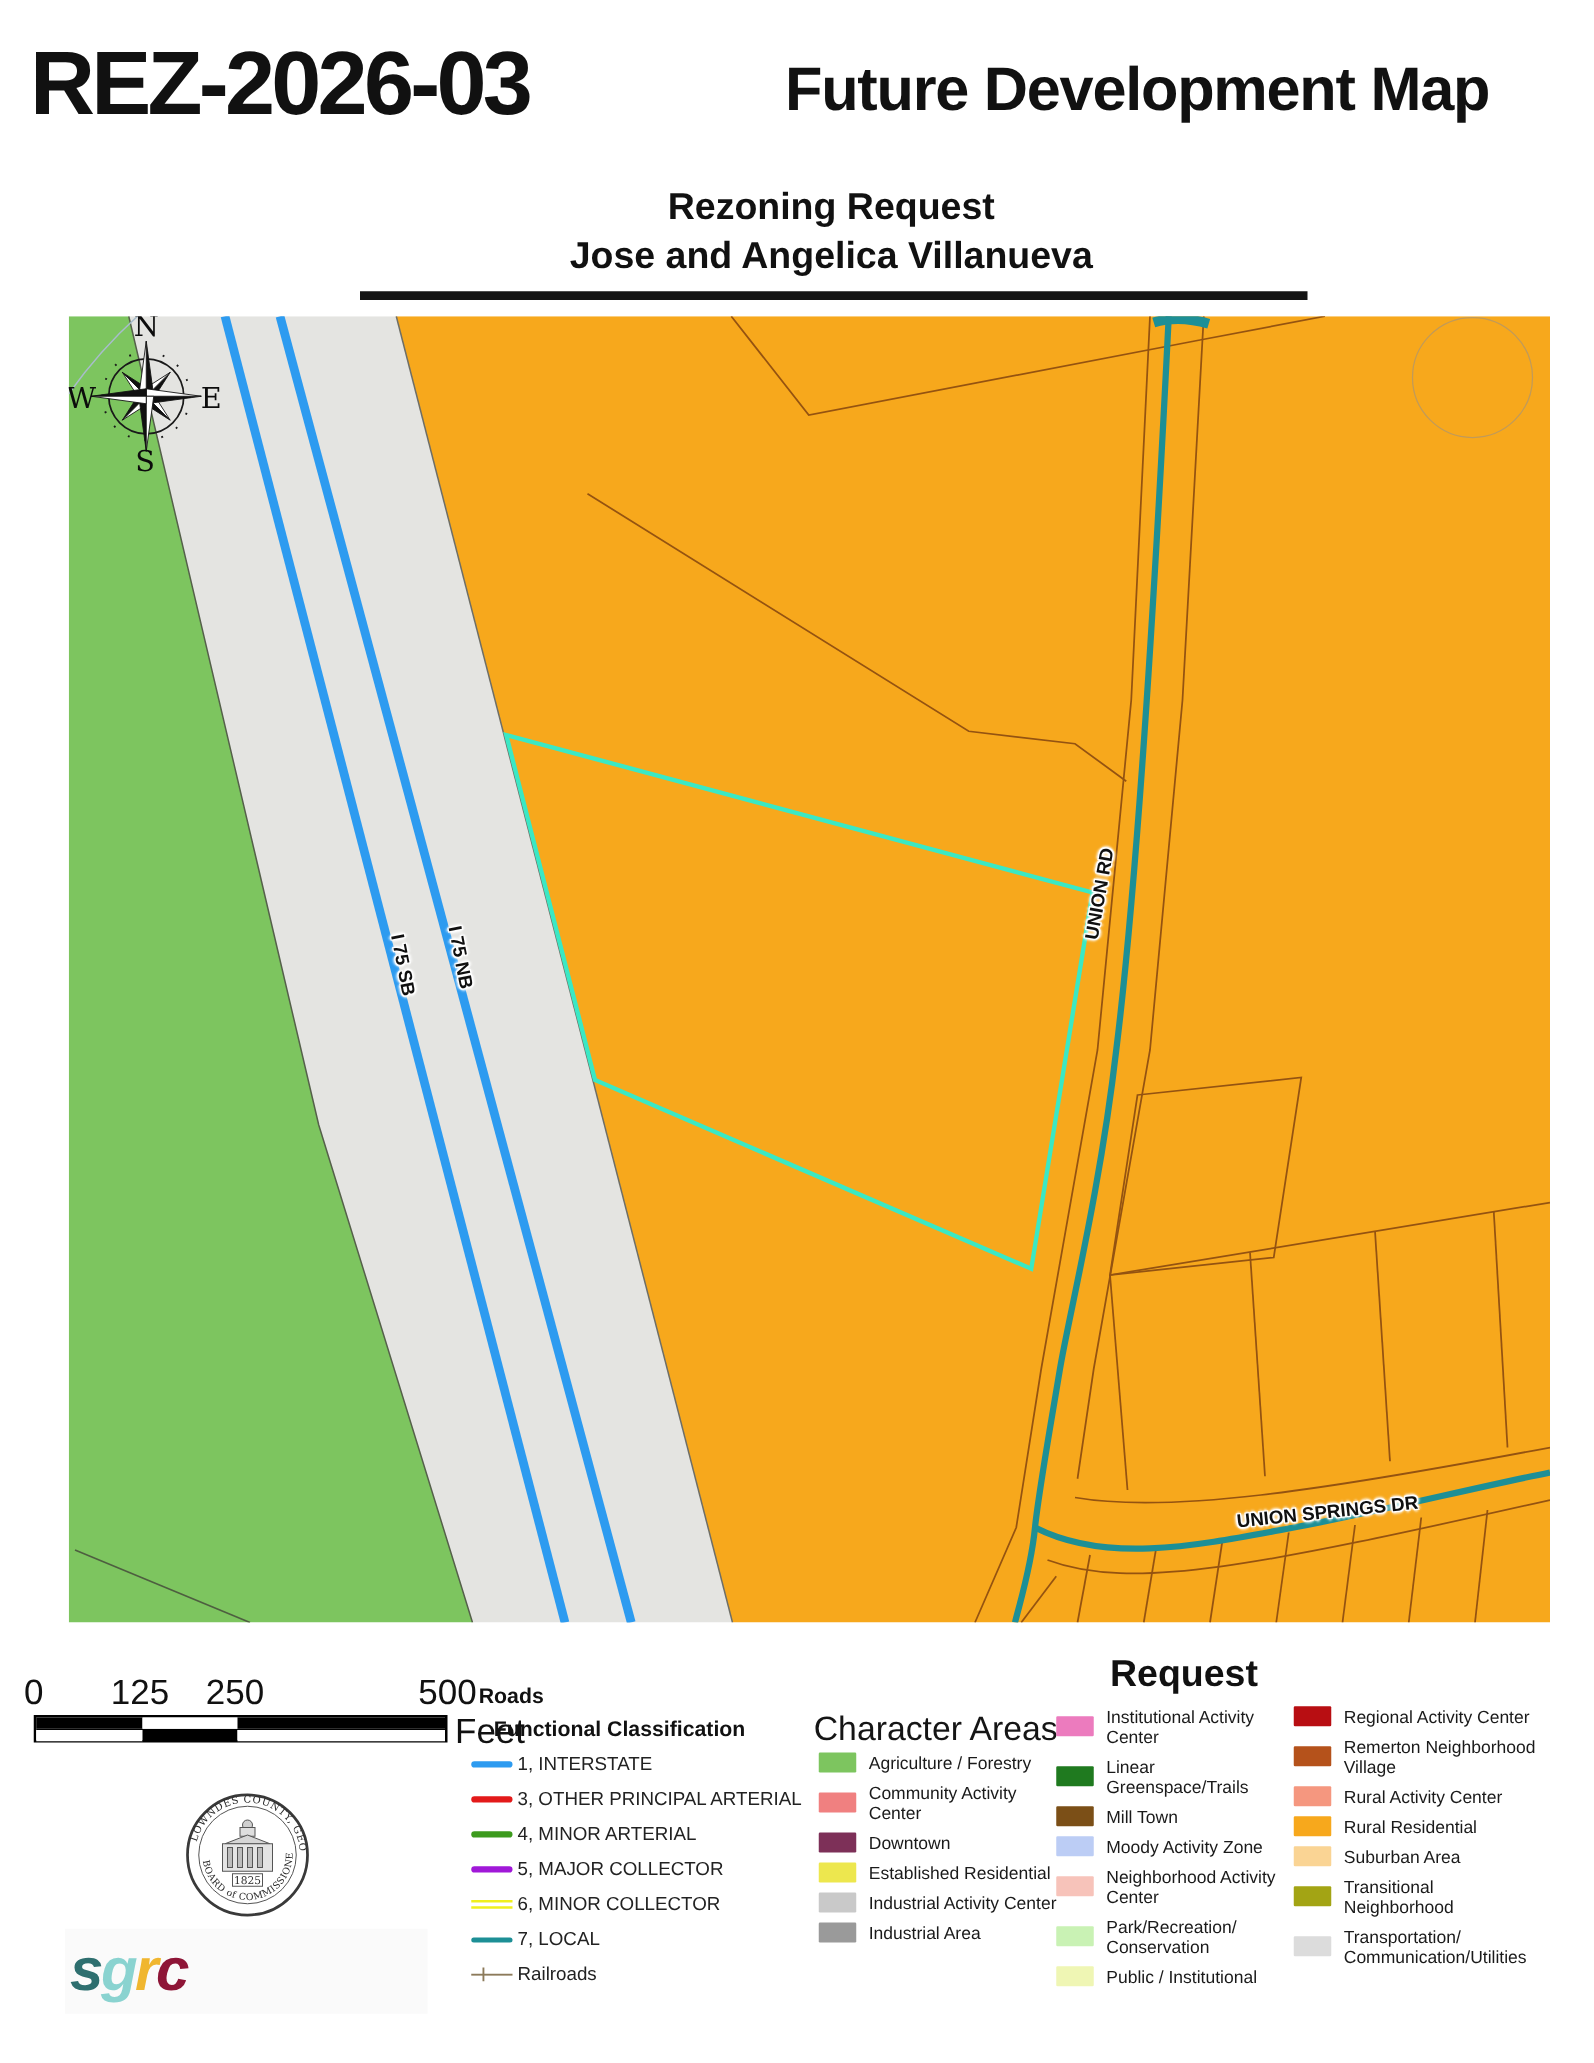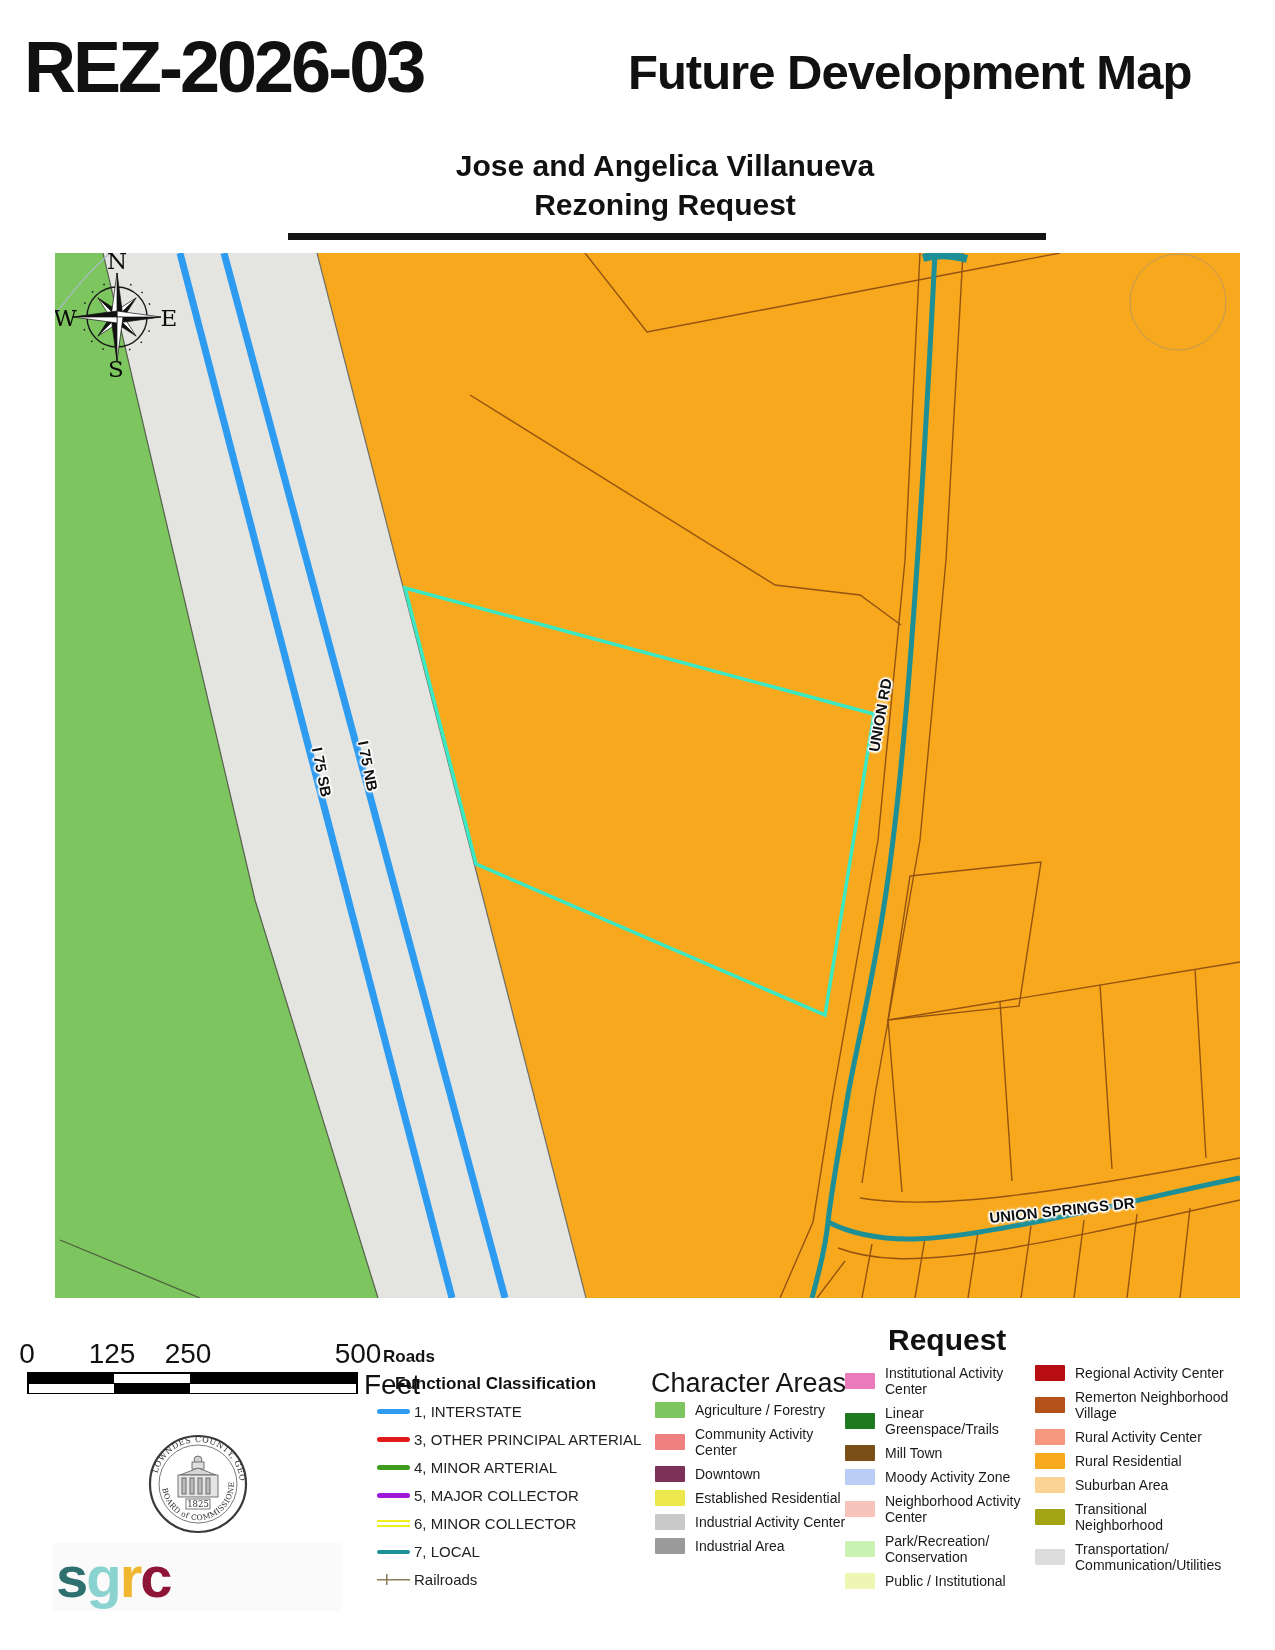--- a/index.html
+++ b/index.html
@@ -40,33 +40,33 @@
   .area-list{display:flex;flex-direction:column;gap:8px;}
   .area-row{display:flex;align-items:center;}
   .area-swatch{width:30px;flex:0 0 30px;height:16px;margin-right:10px;border-radius:1px;}
   .area-label{font-size:14px;line-height:16px;color:#1a1a1a;}
   #char-list .area-label{width:152px;}
   #legend-col1 .area-label{width:152px;}
   #legend-col2 .area-label{width:160px;}
   
   #seal{left:147px;top:1433px;}
   #sgrc{left:52px;top:1543px;width:290px;height:68px;background:#fafafa;display:flex;align-items:center;}
-  #sgrc-letters{font-size:58px;font-weight:bold;line-height:58px;letter-spacing:-2px;margin-left:4px;}
+  #sgrc-letters{font-size:48px;font-weight:bold;line-height:58px;letter-spacing:-2px;margin-left:4px;font-style:italic;}
   #sgrc-text{margin-left:10px;}
   #sgrc-line1{font-size:17px;font-weight:bold;color:#1f3555;letter-spacing:.5px;}
   #sgrc-line2{font-size:14px;color:#8a8a8a;letter-spacing:.8px;}
 </style>
 </head>
 <body>
 
 <div class="abs" id="case-number">REZ-2026-03</div>
 <div class="abs" id="map-title">Future Development Map</div>
 <div class="abs" id="subtitle">
+  <div>Rezoning Request</div>
   <div>Jose and Angelica Villanueva</div>
-  <div>Rezoning Request</div>
 </div>
 <div class="abs" id="subtitle-underline"></div>
 
 <div class="abs" id="map-wrap">
 <svg width="1185" height="1045" viewBox="0 0 1185 1045">
 
   <polygon fill="#7dc55f" points="0,0 48,0 200,647 323,1045 0,1045" style="fill: rgb(125, 197, 95);"></polygon>
   <polygon fill="#e4e4e1" points="48,0 262,0 531,1045 323,1045 200,647" style="fill: rgb(228, 228, 225);"></polygon>
   <polygon fill="#f7a81c" points="262,0 1185,0 1185,1045 531,1045" style="fill: rgb(247, 168, 28);"></polygon>
 

